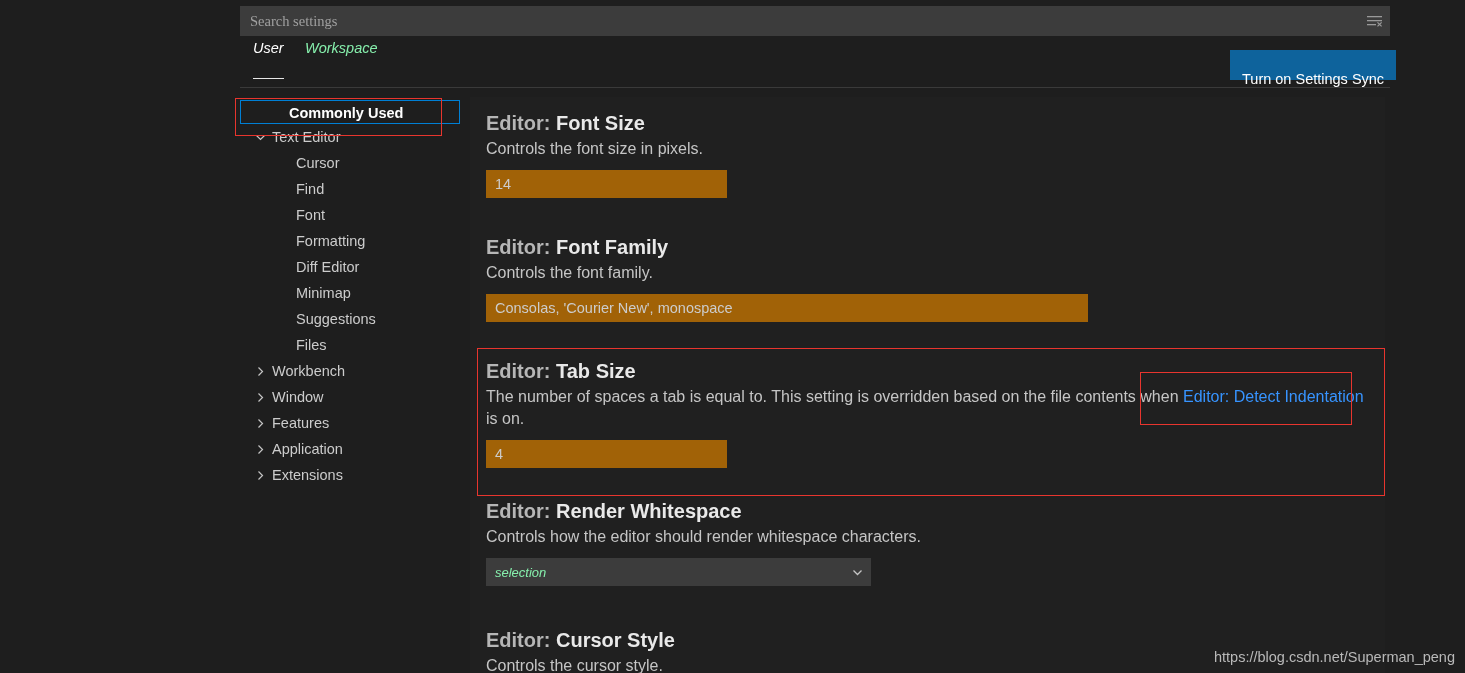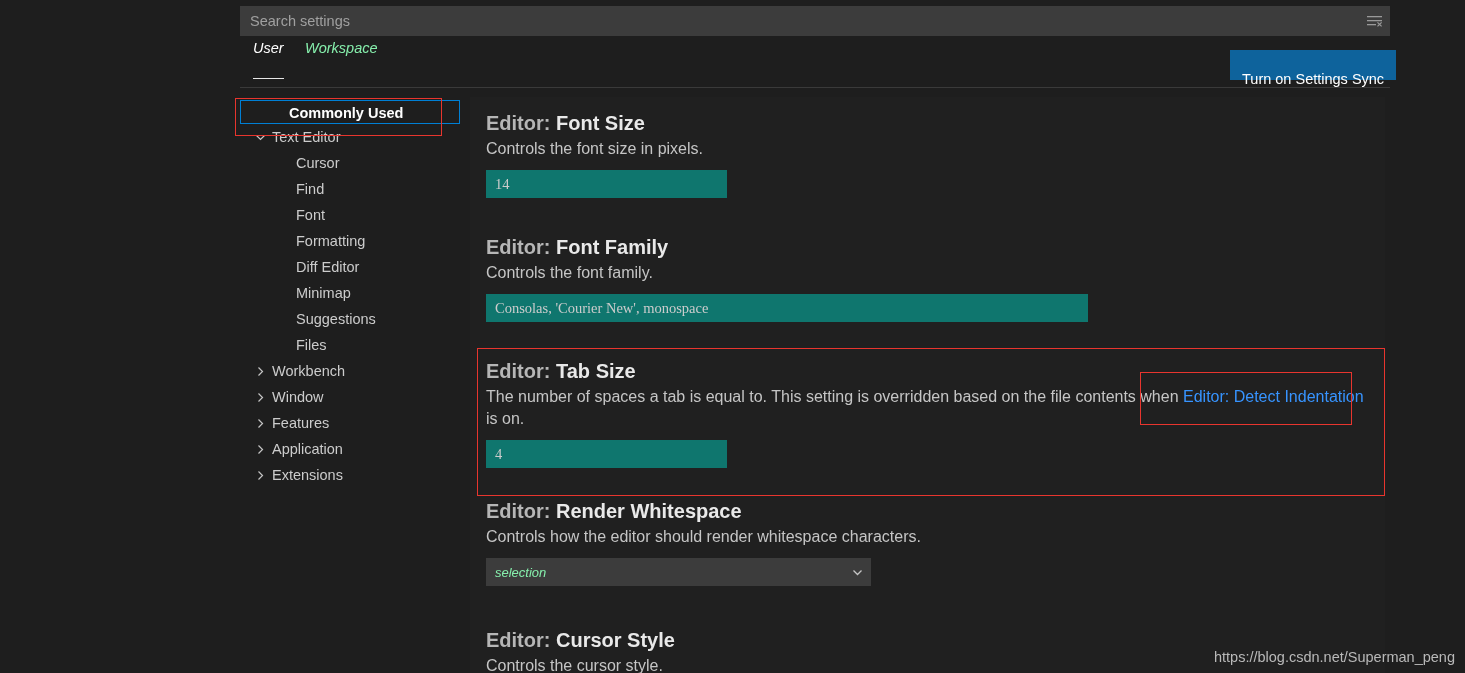--- a/index.html
+++ b/index.html
@@ -28,21 +28,21 @@
     display: flex;
     align-items: center;
     box-sizing: border-box;
   }
   #search-input {
     flex: 1 1 auto;
     background: transparent;
     border: 0;
     outline: none;
     color: #a9a9a9;
-    font-family: Liberation Sans, sans-serif;
+    font-family: Liberation Serif, serif;
     font-size: 14.5px;
     padding: 0 10px;
     height: 28px;
     line-height: 28px;
   }
   #search-input::placeholder { color: #a0a0a0; opacity: 1; }
   #clear-filter-icon {
     width: 30px;
     height: 28px;
     display: flex;
@@ -176,25 +176,25 @@
     margin: 0 0 10px 0;
     max-width: 880px;
     font-weight: normal;
   }
   .setting-link {
     color: #3794ff;
     text-decoration: none;
     cursor: pointer;
   }
   .setting-input {
-    background: #0f766e;
+    background: #a16207;
     border: 0;
     outline: none;
     color: #cccccc;
-    font-family: Liberation Serif, serif;
+    font-family: Liberation Sans, sans-serif;
     font-size: 14.5px;
     height: 28px;
     line-height: 28px;
     padding: 0 9px;
     box-sizing: border-box;
     display: block;
   }
   .setting-select {
     position: relative;
     background: #3c3c3c;

